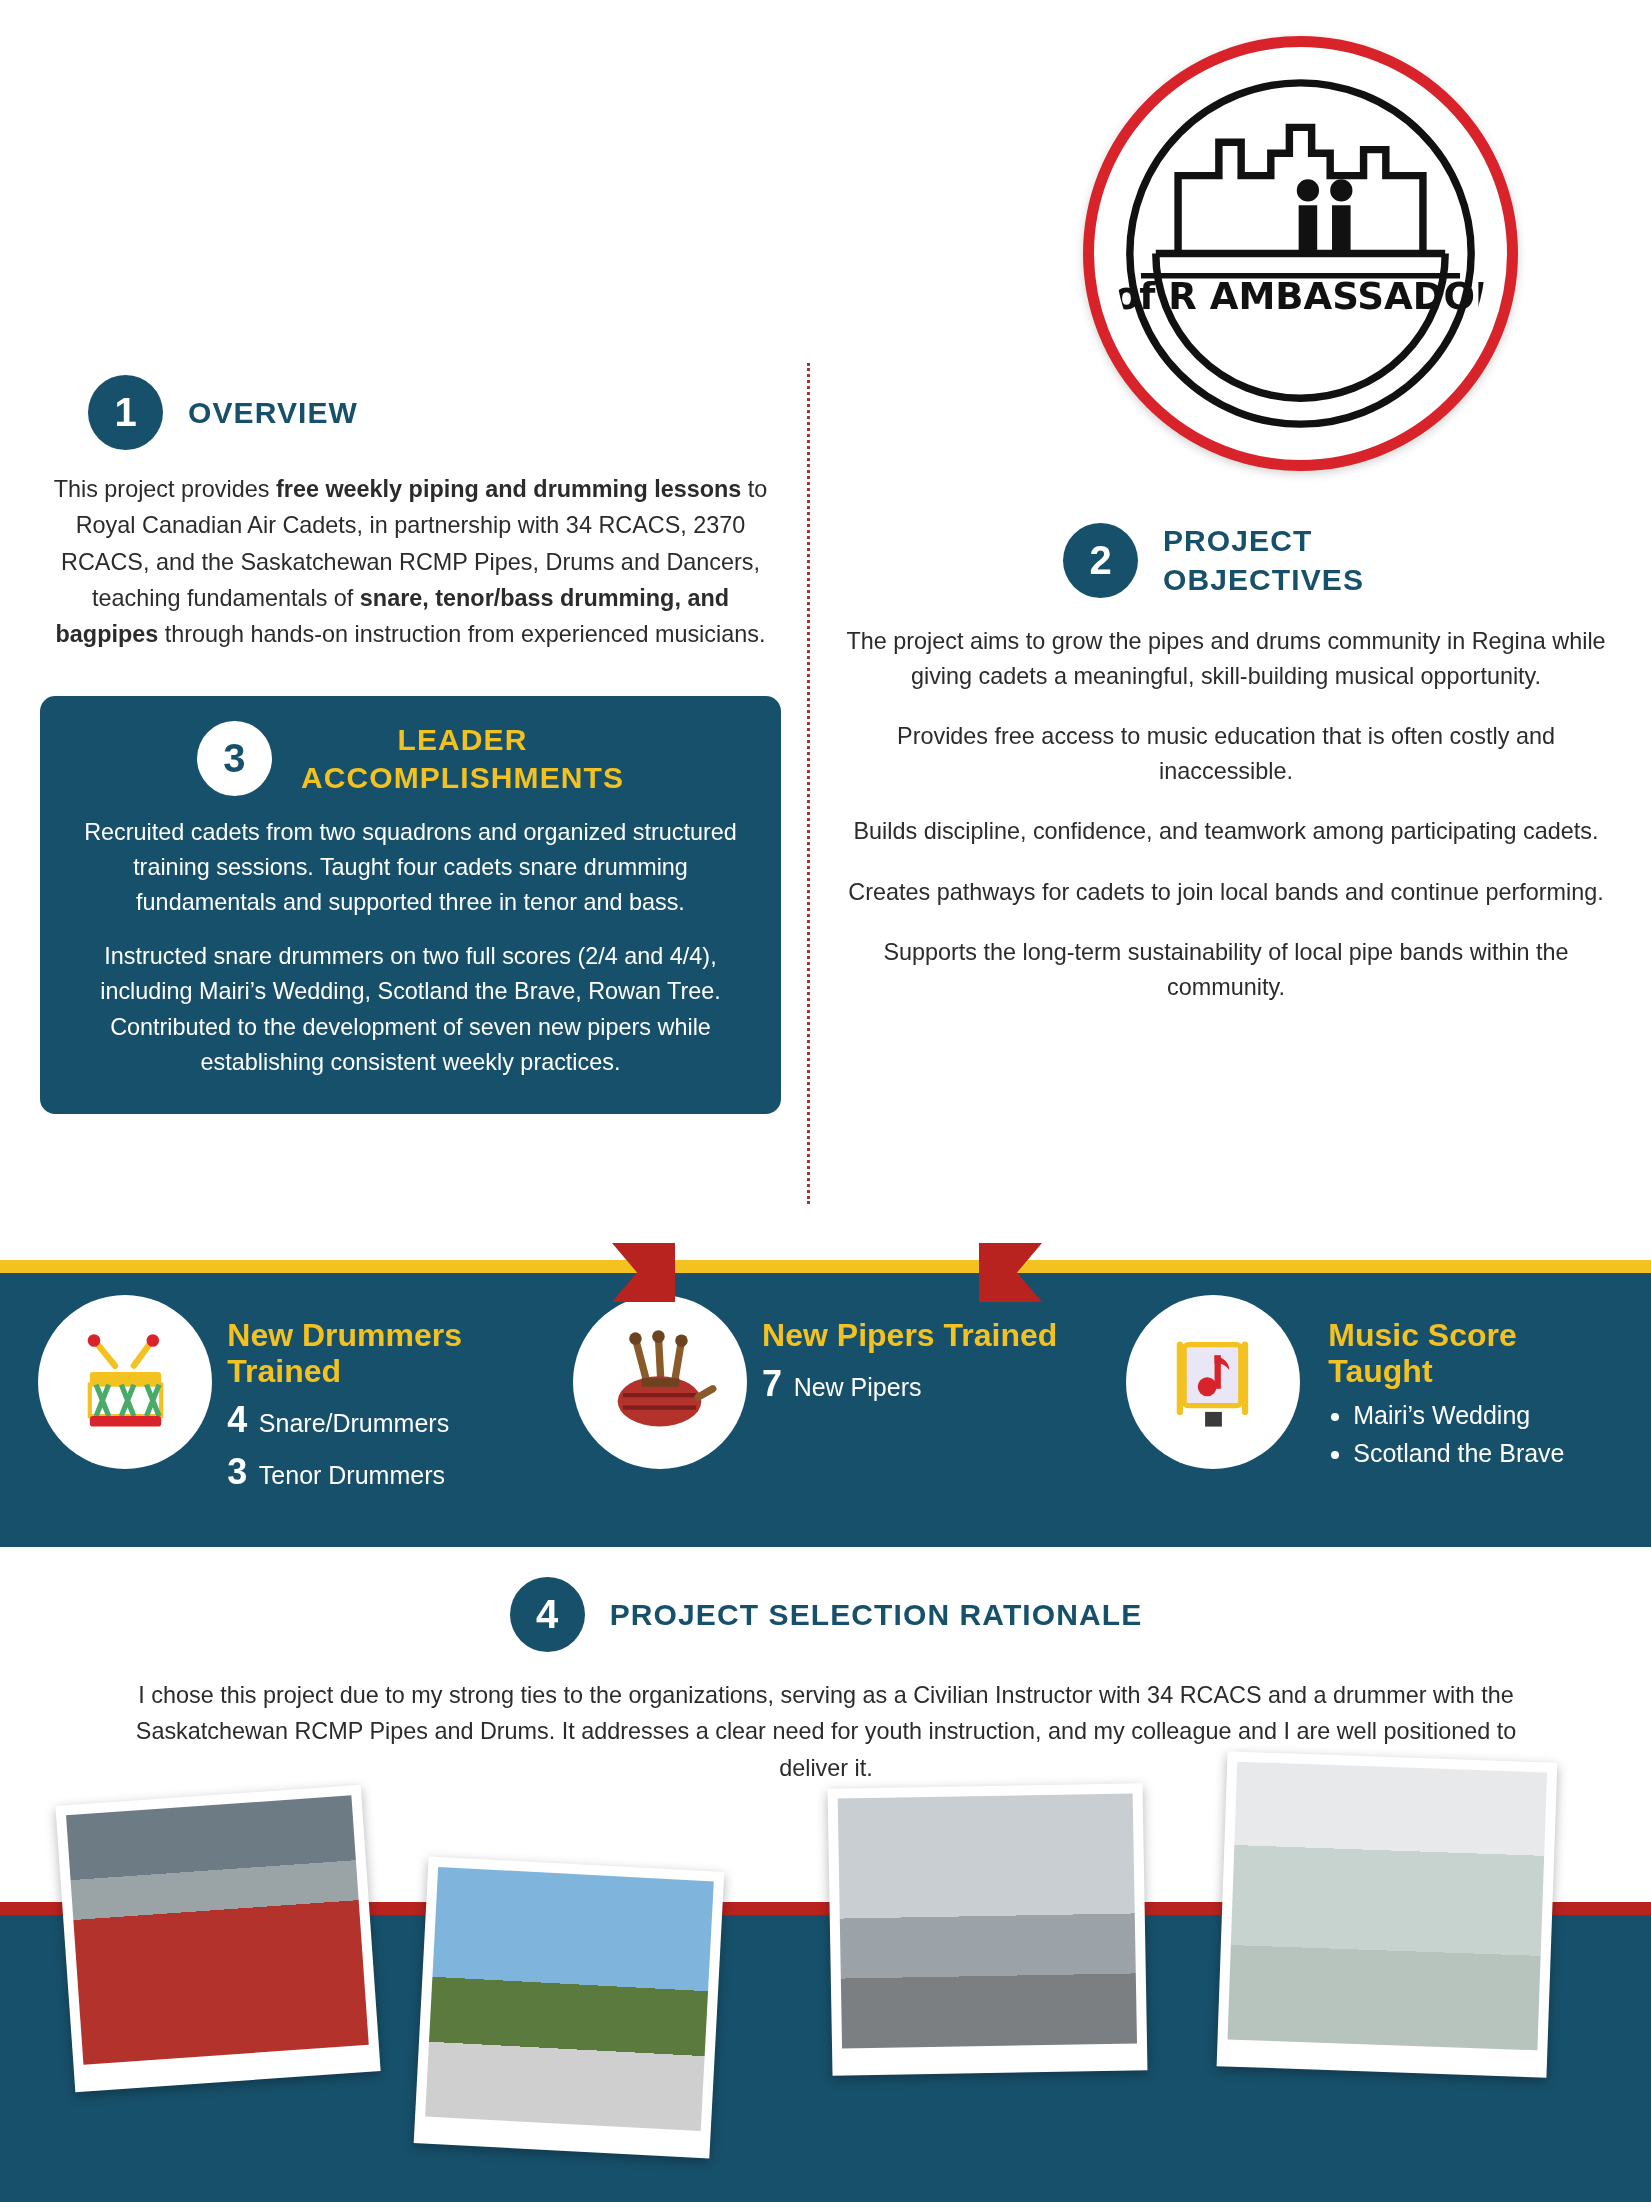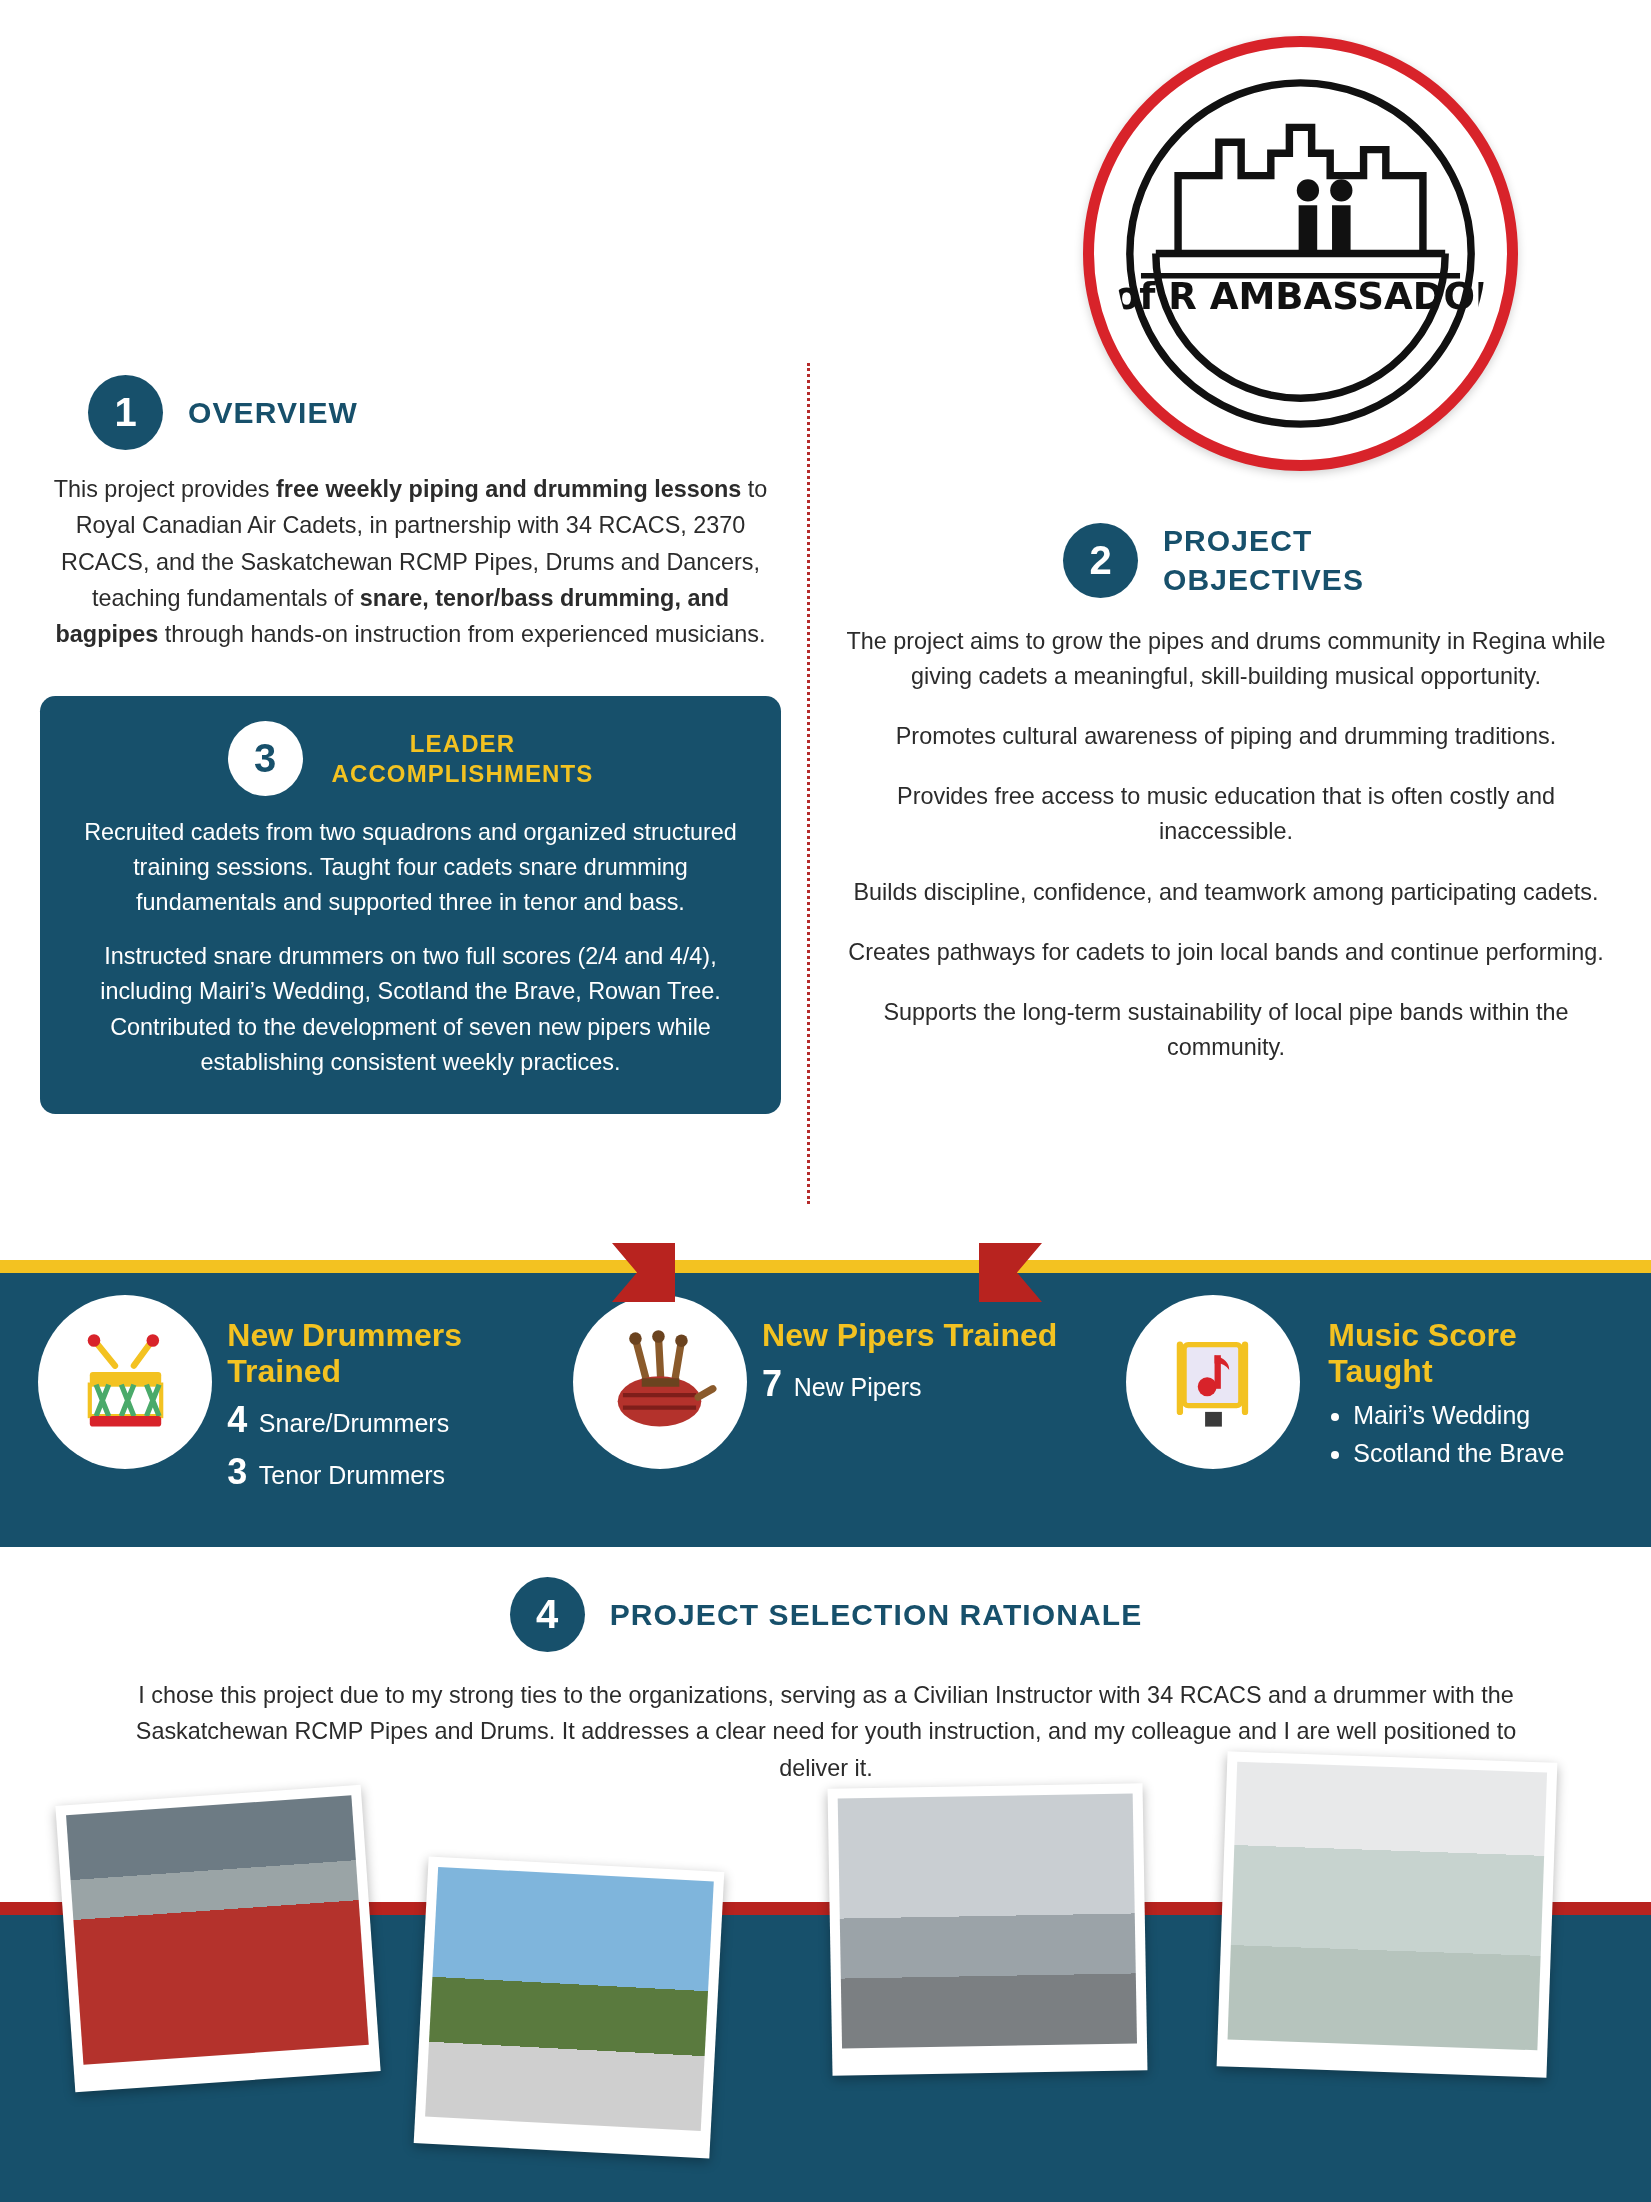--- a/index.html
+++ b/index.html
@@ -117,21 +117,21 @@
   .objectives .sec-title { line-height: 1.3; }
   .obj-list { margin-top: 25px; }
   .obj-list p { font-size: 23.4px; line-height: 1.5; color: #2b2b2b; text-align: center; margin-bottom: 25px; }
 
   .accomplishments {
     position: absolute; left: 40px; top: 696px; width: 741px;
     background: #17506b; border-radius: 15.3px; padding: 25px 32.5px 34px;
     color: #ffffff;
   }
   .accomplishments .sec-head { justify-content: center; gap: 29px; }
-  .accomplishments .sec-title { color: #f3c221; font-size: 24px; text-align: center; }
+  .accomplishments .sec-title { color: #f3c221; font-size: 30px; text-align: center; }
   .accomplishments p {
     font-size: 23.4px; line-height: 1.5; text-align: center; color: #ffffff; margin-top: 19px;
   }
 
   
   .band {
     position: absolute; left: 0; top: 1260px; width: 1652px; height: 287px;
     background: #17506b;
   }
   .band-top-stripe {
@@ -231,21 +231,20 @@
   <div class="objectives">
     <div class="sec-head">
       <div class="badge">2</div>
       <div class="sec-title">
         <div>PROJECT</div>
         <div>OBJECTIVES</div>
       </div>
     </div>
     <div class="obj-list" id="obj-list">
         <p>The project aims to grow the pipes and drums community in Regina while giving cadets a meaningful, skill-building musical opportunity.</p>
-        <p>Promotes cultural awareness of piping and drumming traditions.</p>
         <p>Provides free access to music education that is often costly and inaccessible.</p>
         <p>Builds discipline, confidence, and teamwork among participating cadets.</p>
         <p>Creates pathways for cadets to join local bands and continue performing.</p>
         <p>Supports the long-term sustainability of local pipe bands within the community.</p>
       </div>
   </div>
 
   <div class="accomplishments">
     <div class="sec-head">
       <div class="badge light">3</div>

